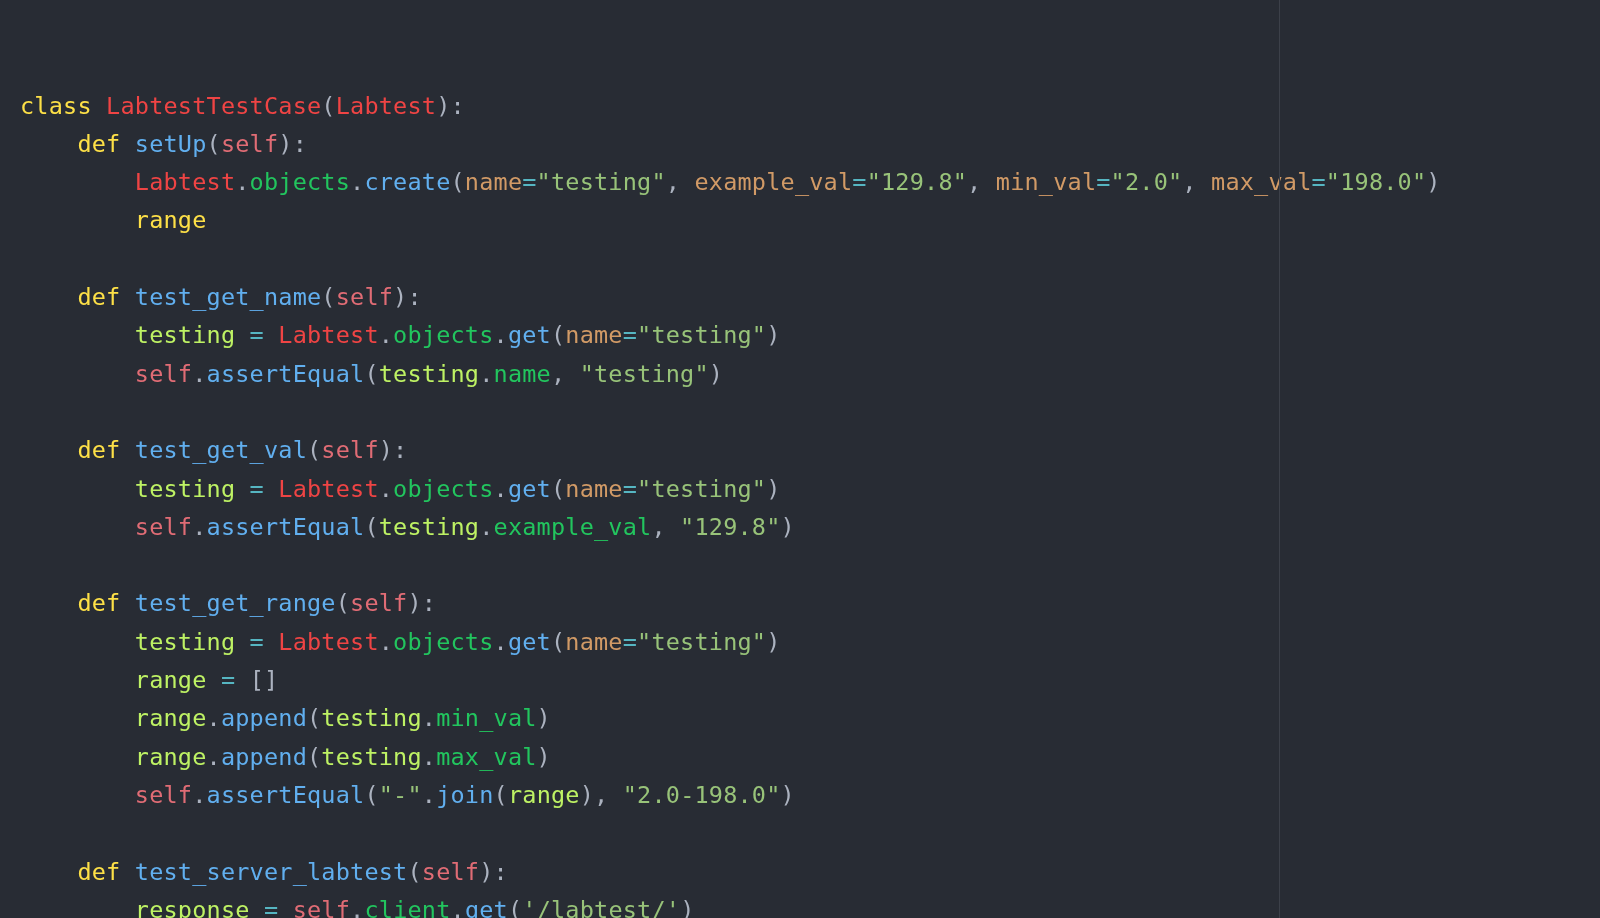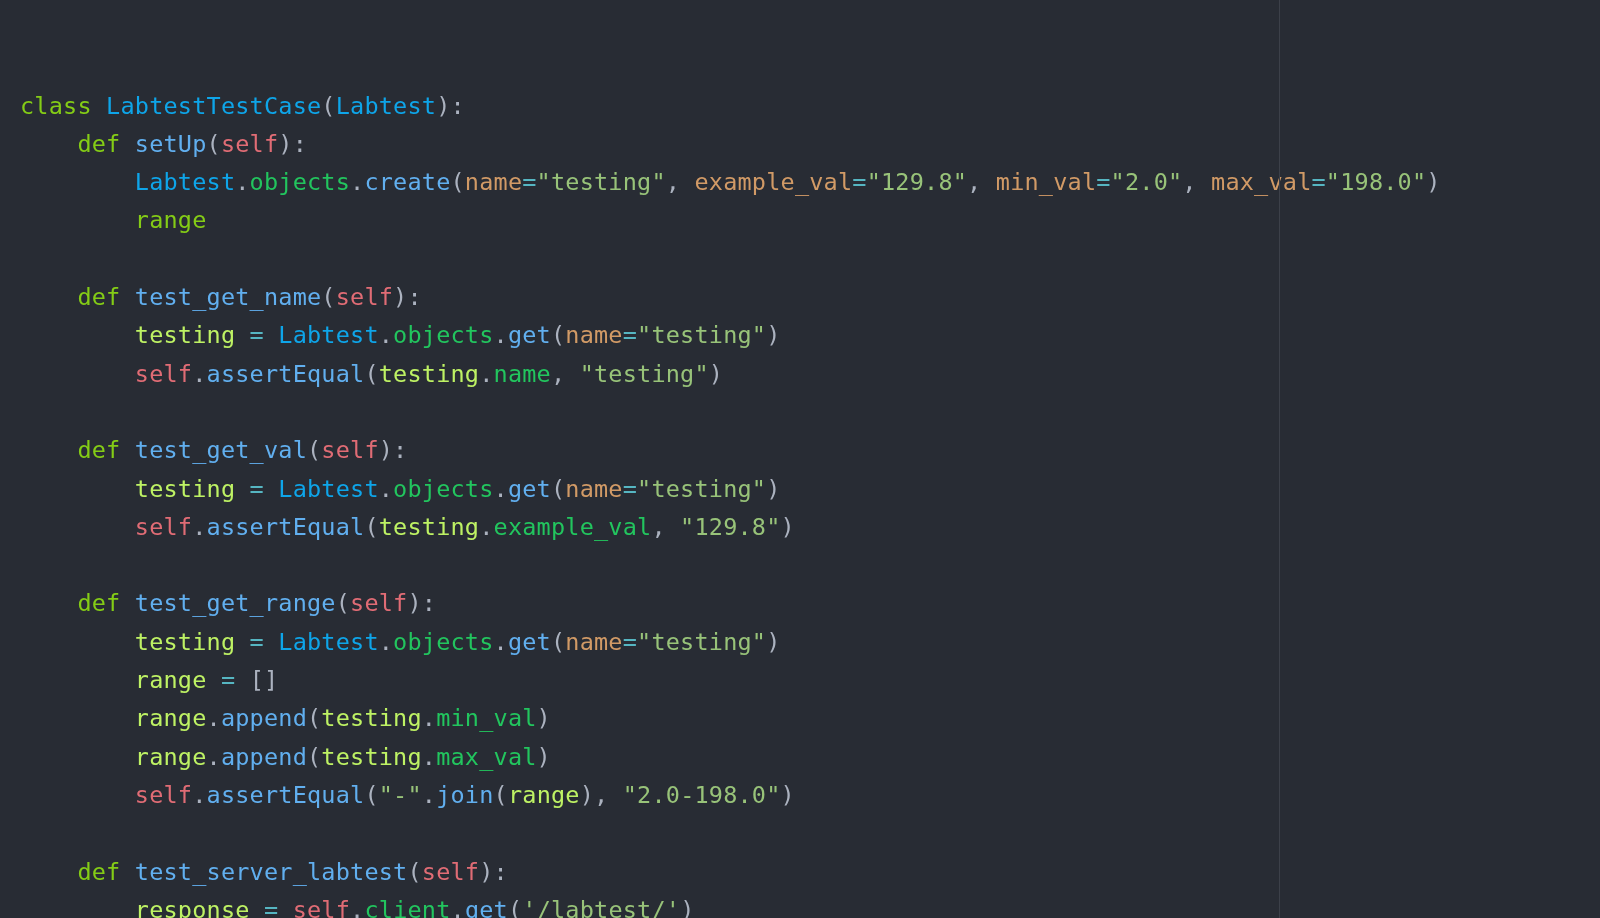--- a/index.html
+++ b/index.html
@@ -22,22 +22,22 @@
   }
   .ruler {
     position: absolute;
     top: 0;
     bottom: 0;
     left: 1279px;
     width: 1px;
     background: #3c4049;
   }
   
-  .kw      { color: #84cc16; }  
-  .cls     { color: #0ea5e9; }  
+  .kw      { color: #fde047; }  
+  .cls     { color: #ef4444; }  
   .fn      { color: #61afef; text-align: center; }  
   .sf      { color: #e06c75; }  
   .attr    { color: #22c55e; }  
   .var     { color: #bef264; }  
   .kwarg   { color: #d19a66; }  
   .str     { color: #98c379; }  
   .pn      { color: #abb2bf; }  
   .op      { color: #56b6c2; }  
 </style>
 </head>

